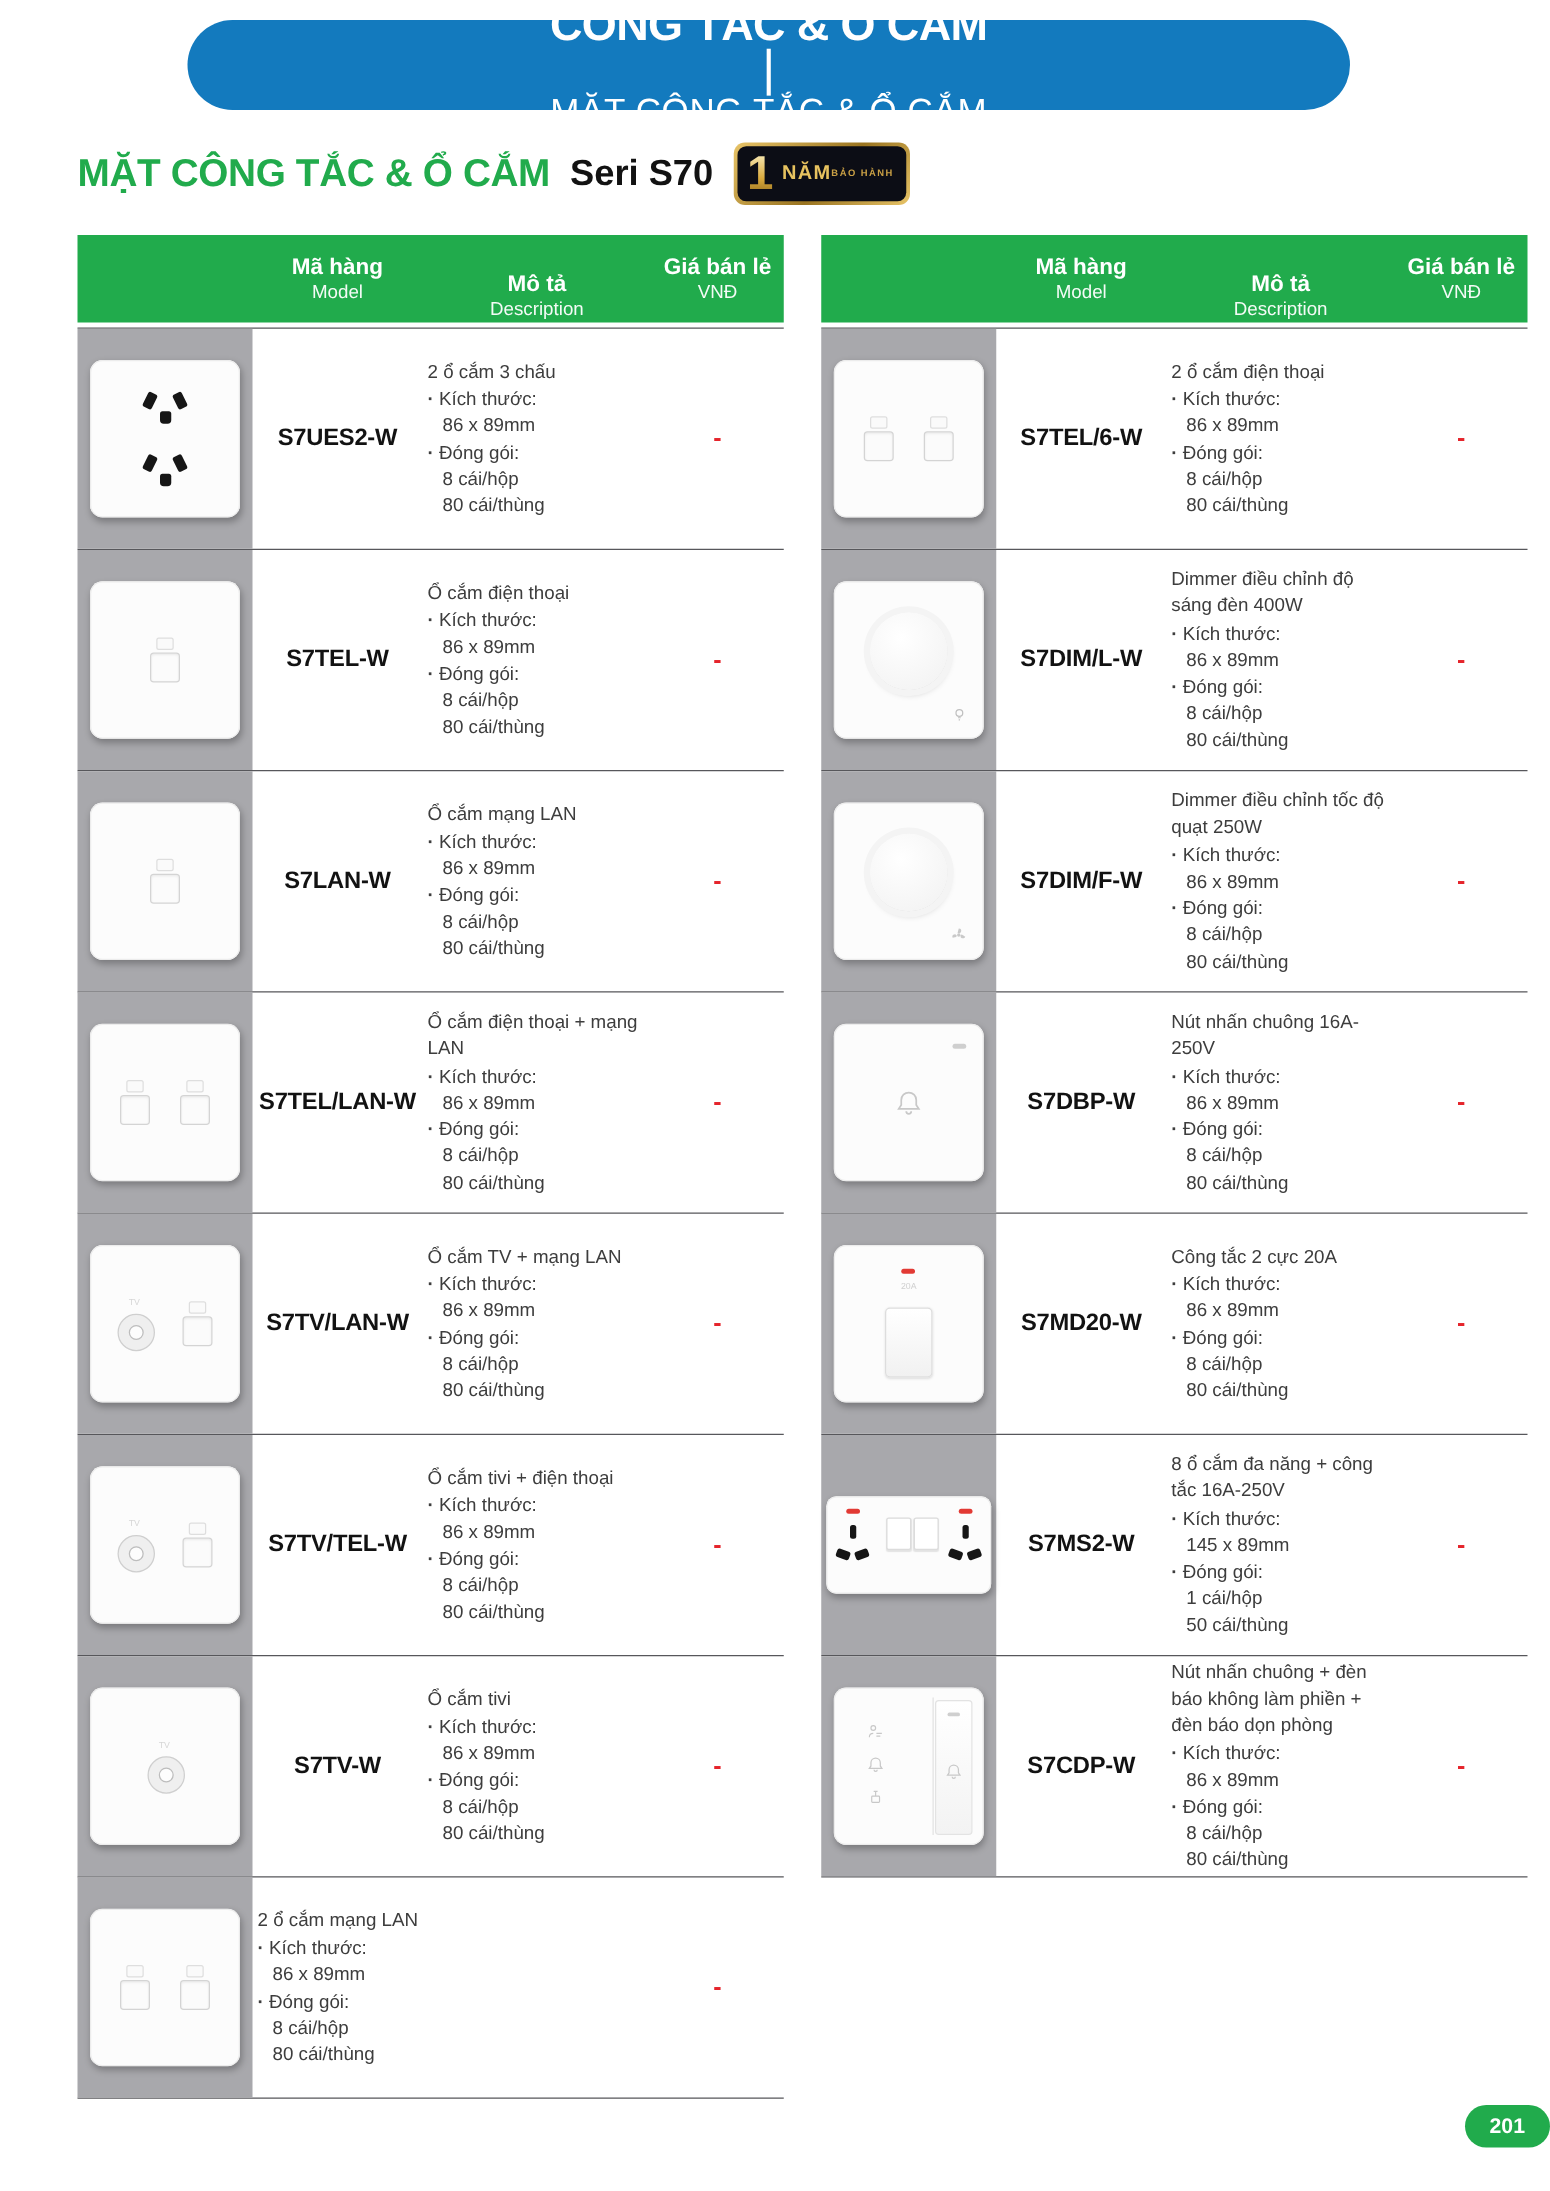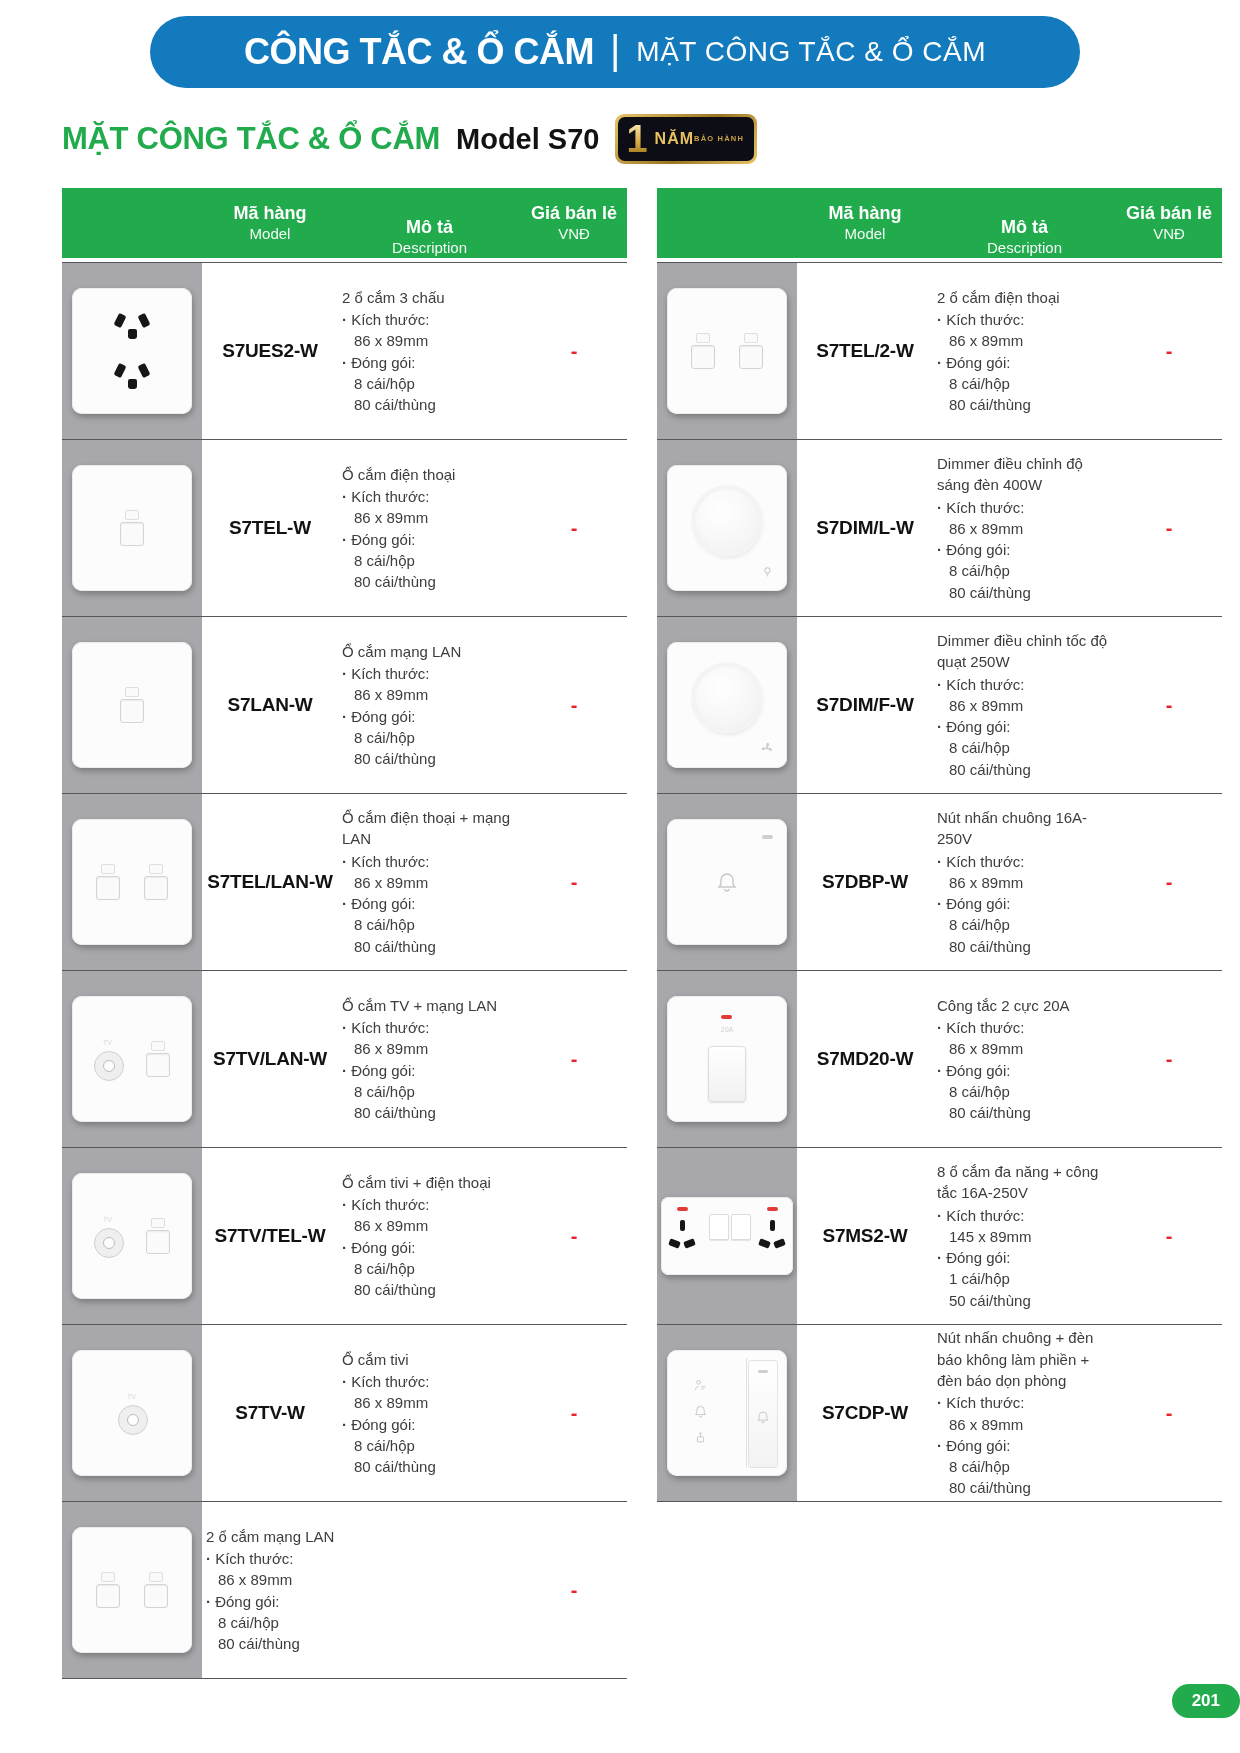--- a/index.html
+++ b/index.html
@@ -1,21 +1,21 @@
 <!DOCTYPE html>
 <html><head>
 <meta charset="utf-8">
 <style>
   html,body{margin:0;padding:0;background:#ffffff;}
   body{font-family:"Liberation Sans", sans-serif; -webkit-font-smoothing:antialiased;}
   .page{position:relative;width:1240px;height:1753px;background:#fff;overflow:hidden;}
 
   
   .banner{position:absolute;left:150px;top:16px;width:930px;height:72px;background:#137abe;
-          border-radius:38px;display:flex;align-items:center;justify-content:center;gap:16px;color:#fff;}
+          border-radius:38px;display:flex;align-items:center;justify-content:center;gap:16px;color:#fff;flex-direction:column;}
   .banner-main{font-size:36px;font-weight:800;letter-spacing:-.5px;}
   .banner-sep{font-size:40px;font-weight:300;line-height:0;transform:translateY(-2px);}
   .banner-sub{font-size:28px;font-weight:400;letter-spacing:.5px;}
 
   
   .title-row{position:absolute;left:62px;top:108px;height:62px;display:flex;align-items:center;gap:16px;}
   .page-title{margin:0;font-size:31px;font-weight:700;color:#21ab4c;letter-spacing:-.3px;}
   .series{font-size:29px;font-weight:800;color:#121212;}
   .warranty{display:inline-flex;align-items:center;background:linear-gradient(135deg,#e8c468,#9a7420 55%,#e8c468);
             padding:3px;border-radius:9px;height:50px;box-sizing:border-box;}
@@ -107,21 +107,21 @@
 <div class="page">
 
   <div class="banner">
     <span class="banner-main">CÔNG TẮC &amp; Ổ CẮM</span>
     <span class="banner-sep">|</span>
     <span class="banner-sub">MẶT CÔNG TẮC &amp; Ổ CẮM</span>
   </div>
 
   <div class="title-row">
     <h1 class="page-title">MẶT CÔNG TẮC &amp; Ổ CẮM</h1>
-    <span class="series">Model S70</span>
+    <span class="series">Seri S70</span>
     <span class="warranty">
       <span class="warranty-inner">
         <span class="w-num">1</span>
         <span class="w-col">
           <span class="w-unit">NĂM</span>
           <span class="w-label">BẢO HÀNH</span>
         </span>
       </span>
     </span>
   </div>
@@ -334,21 +334,21 @@
     <div class="cell cell-img">
       <div class="plate plate-tel2">
               <span class="jack" style="left:24px">
                 <i></i>
               </span>
               <span class="jack" style="left:72px">
                 <i></i>
               </span>
             </div>
     </div>
-    <div class="cell cell-model">S7TEL/2-W</div>
+    <div class="cell cell-model">S7TEL/6-W</div>
     <div class="cell cell-desc">
       <div class="d-title">2 ổ cắm điện thoại</div>
       <div class="d-line"><span class="dot">·</span> Kích thước:</div>
       <div class="d-val">86 x 89mm</div>
       <div class="d-line"><span class="dot">·</span> Đóng gói:</div>
       <div class="d-val">8 cái/hộp</div>
             <div class="d-val">80 cái/thùng</div>
     </div>
     <div class="cell cell-price">-</div>
   </div>

